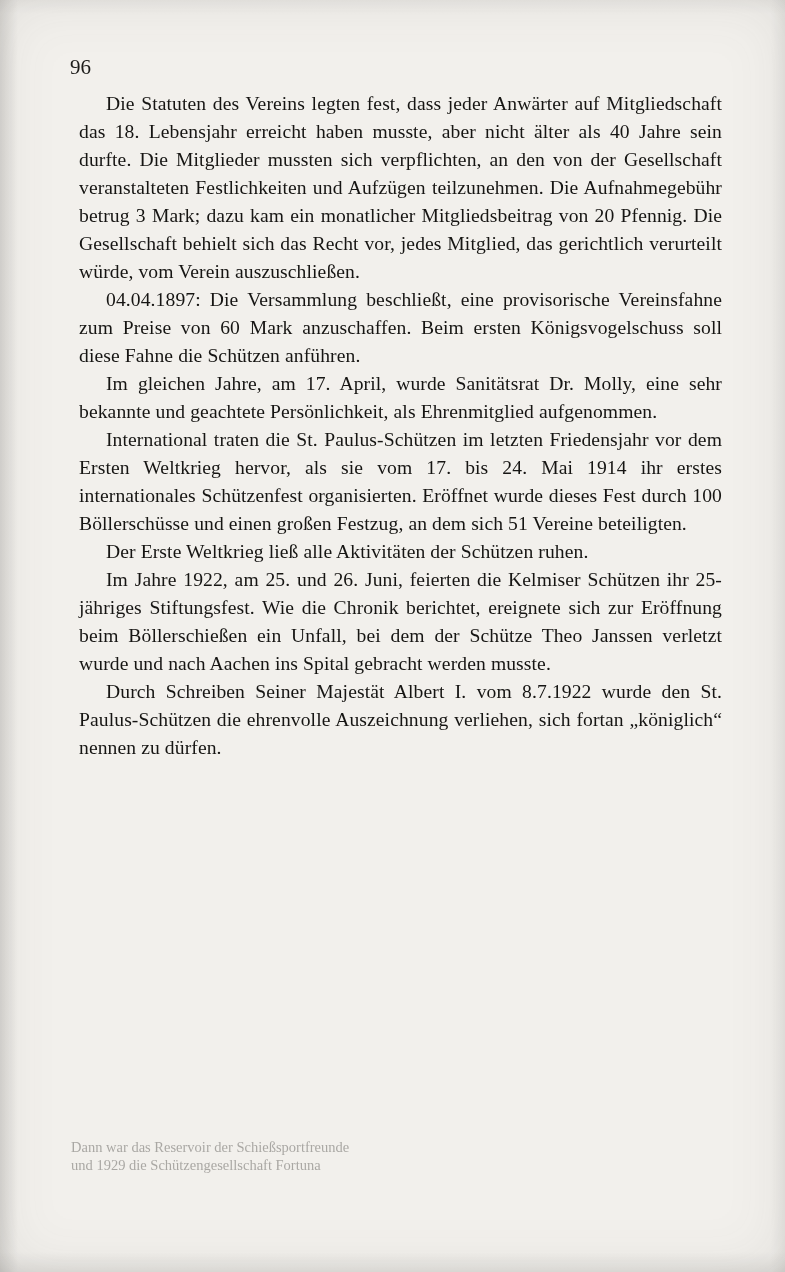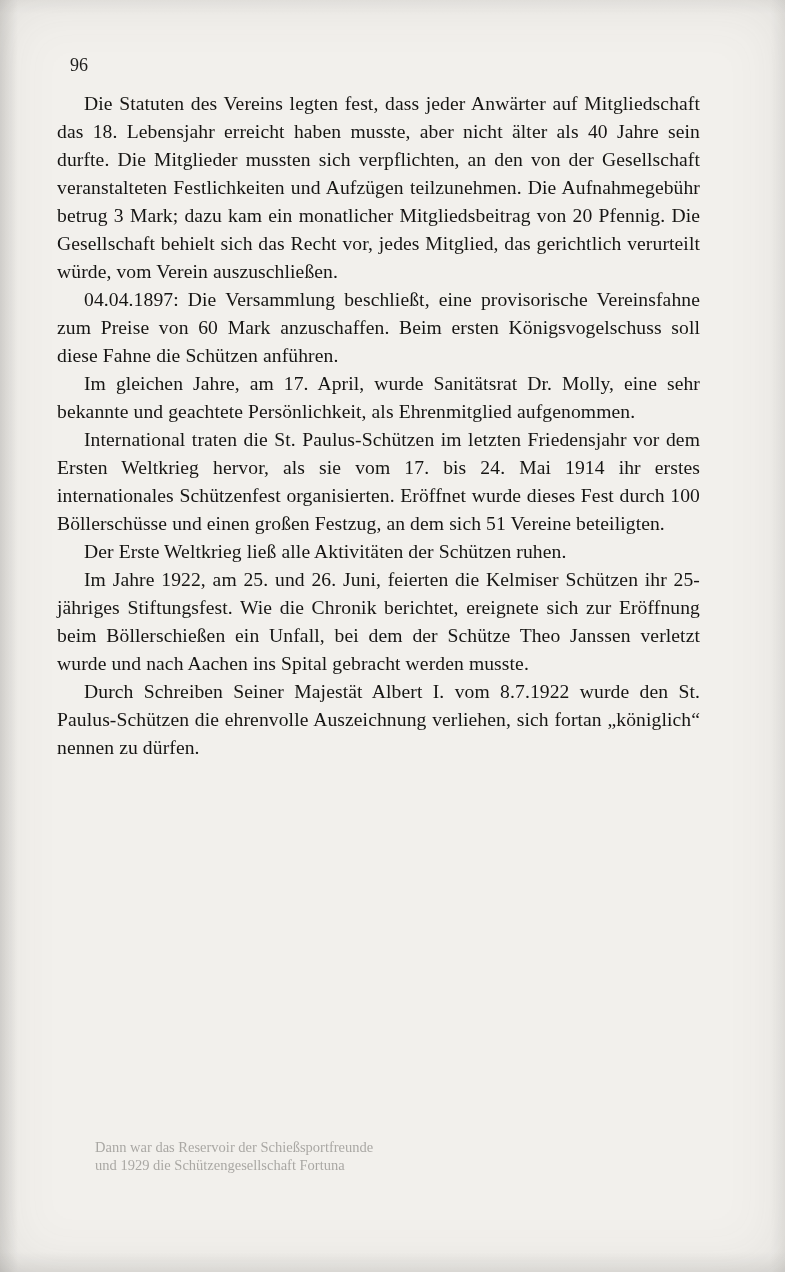--- a/index.html
+++ b/index.html
@@ -23,26 +23,26 @@
       linear-gradient(0deg, rgba(120,118,114,0.14) 0px, rgba(120,118,114,0.0) 20px),
       linear-gradient(180deg, rgba(120,118,114,0.08) 0px, rgba(120,118,114,0.0) 14px),
       #f2f0ec;
     box-shadow: inset 0 0 60px rgba(80,78,74,0.10);
     box-sizing: border-box;
   }
   .page-number {
     position: absolute;
     left: 70px;
     top: 55px;
-    font-size: 18px;
+    font-size: 21px;
     color: #1d1c1a;
   }
   .text-block {
     position: absolute;
-    left: 57px;
+    left: 79px;
     top: 90px;
     width: 643px;
     text-align: justify;
     color: #161513;
   }
   .para {
     margin: 0;
     text-indent: 27px;
     font-size: 19.6px;
     line-height: 28px;
@@ -54,21 +54,20 @@
     top: 1138px;
     width: 650px;
     color: rgba(110, 108, 104, 0.55);
     filter: blur(0.5px);
     font-size: 14.5px;
     line-height: 18px;
   }
   .bleed-line {
     white-space: nowrap;
     overflow: hidden;
-    margin-left: 24px;
   }
 </style>
 </head>
 <body>
 
 <div class="page">
   <div class="page-number">96</div>
 
   <div class="text-block" id="paragraphs">
       <p class="para">Die Statuten des Vereins legten fest, dass jeder Anwärter auf Mitgliedschaft das 18. Lebensjahr erreicht haben musste, aber nicht älter als 40 Jahre sein durfte. Die Mitglieder mussten sich verpflichten, an den von der Gesellschaft veranstalteten Festlichkeiten und Aufzügen teilzunehmen. Die Aufnahmegebühr betrug 3 Mark; dazu kam ein monatlicher Mitgliedsbeitrag von 20 Pfennig. Die Gesellschaft behielt sich das Recht vor, jedes Mitglied, das gerichtlich verurteilt würde, vom Verein auszuschließen.</p>

